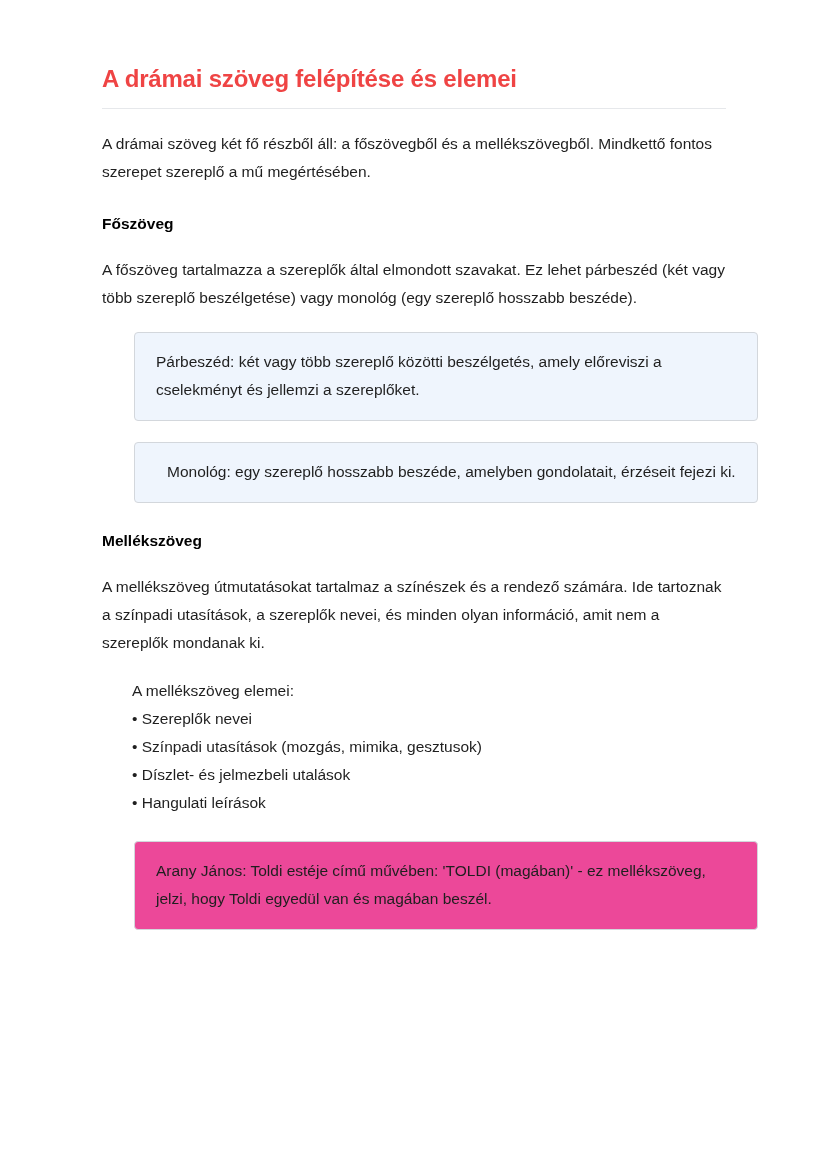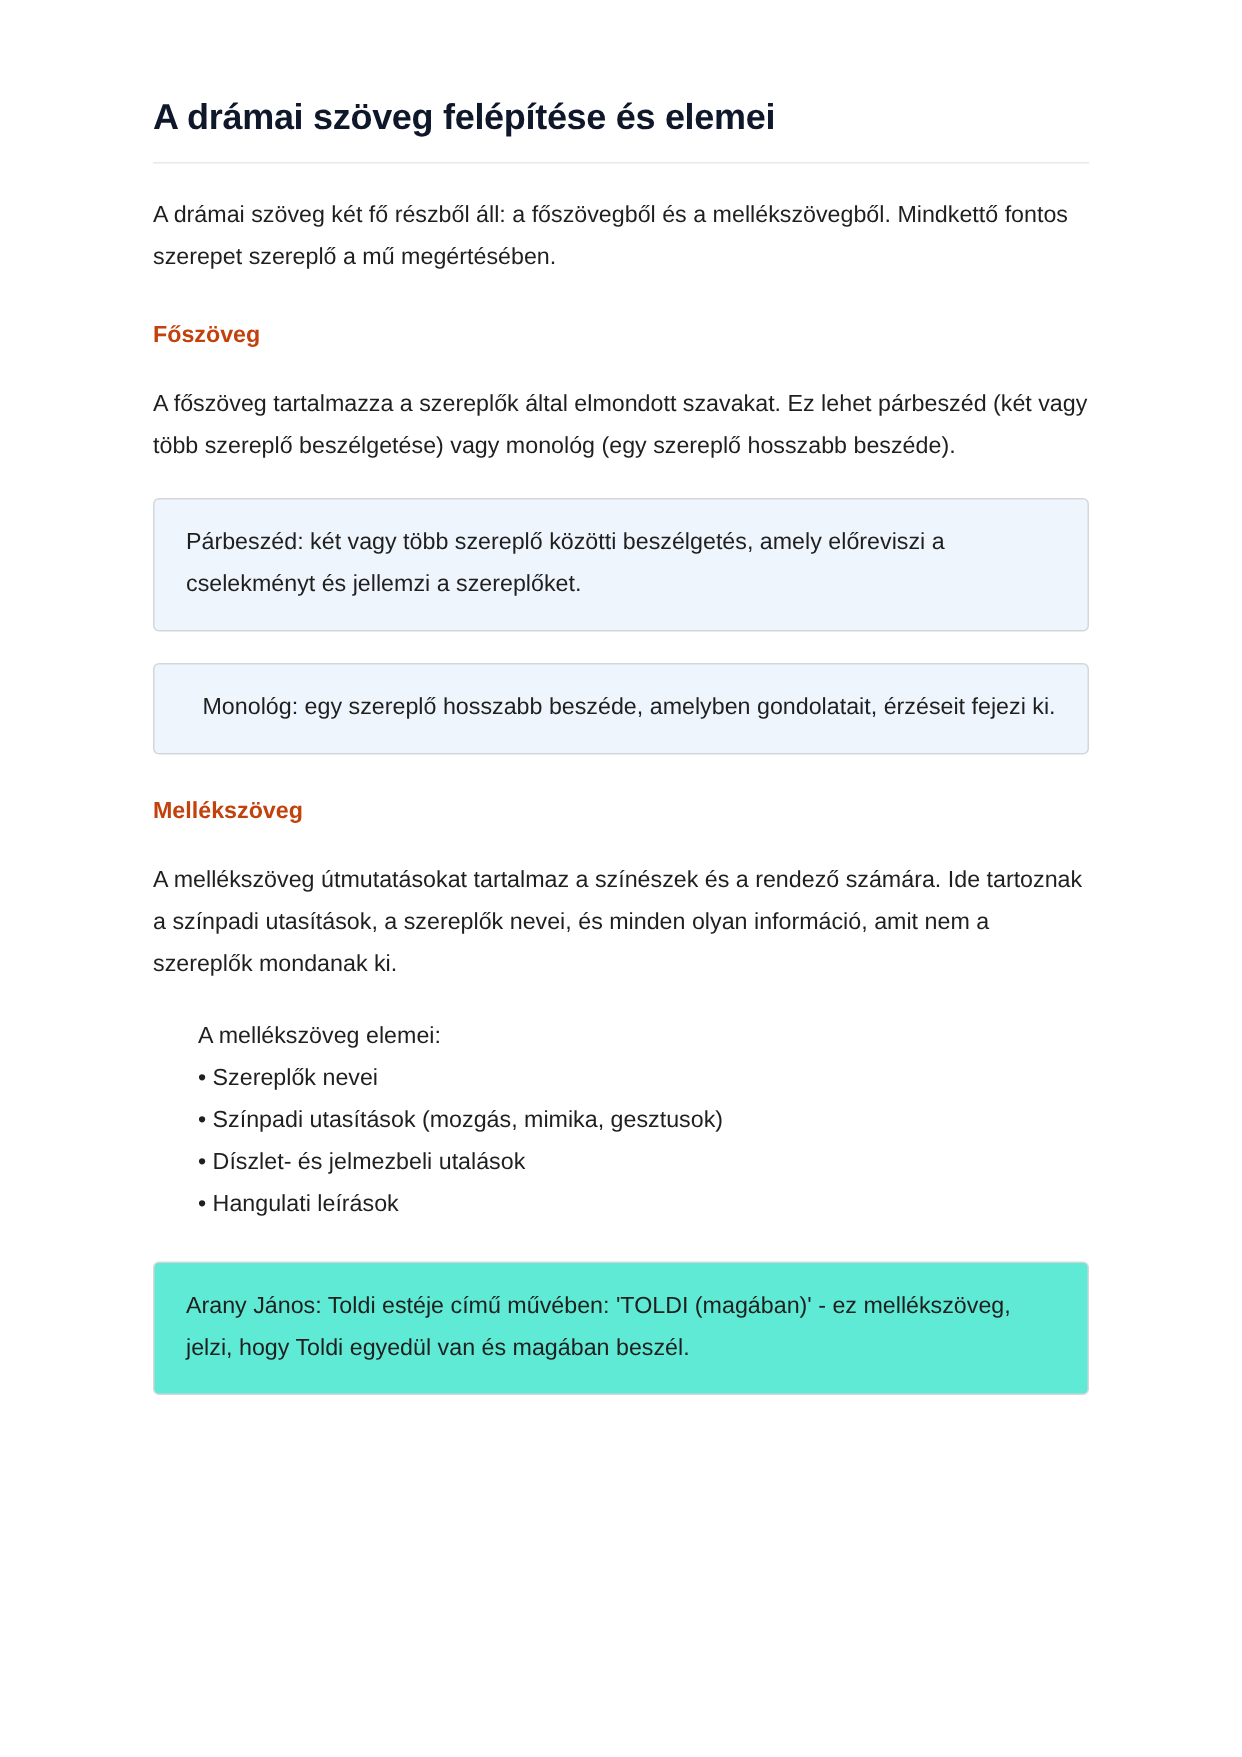--- a/index.html
+++ b/index.html
@@ -17,64 +17,65 @@
     }
     .page {
       position: absolute;
       left: 102px;
       top: 62px;
       width: 624px;
     }
     h1 {
       font-size: 24px;
       font-weight: bold;
-      color: #0f172a;
+      color: #ef4444;
       margin: 0;
       padding: 0 0 12px 0;
       letter-spacing: -0.2px;
       border-bottom: 1px solid #e6e8eb;
       line-height: 34px;
     }
     p {
       font-size: 15.5px;
       line-height: 28px;
       margin: 0;
     }
     .intro {
       margin-top: 21px;
     }
     h2 {
       font-size: 15.5px;
       font-weight: bold;
-      color: #c2410c;
+      color: #000000;
       margin: 0;
       line-height: 24px;
     }
     .h2-fo {
       margin-top: 26px;
     }
     .p-fo {
       margin-top: 20px;
     }
     .box {
       border: 1px solid #d3d7dc;
       border-radius: 4px;
       padding: 15px 21px 16px 21px;
       box-sizing: border-box;
       width: 624px;
+      margin-left: 32px;
     }
     .box p {
       font-size: 15.5px;
       line-height: 28px;
     }
     .box-blue {
       background: #eff5fd;
     }
     .box-green {
-      background: #5eead4;
+      background: #ec4899;
     }
     .box1 { margin-top: 20px; }
     .box2 { margin-top: 21px; padding-left: 32px; }
     .h2-mell { margin-top: 26px; }
     .p-mell { margin-top: 20px; }
     .list-block { margin-top: 20px; }
     .list-block p { line-height: 28px; margin-left: 30px; }
     .box3 { margin-top: 24px; }
   </style>
 </head>

